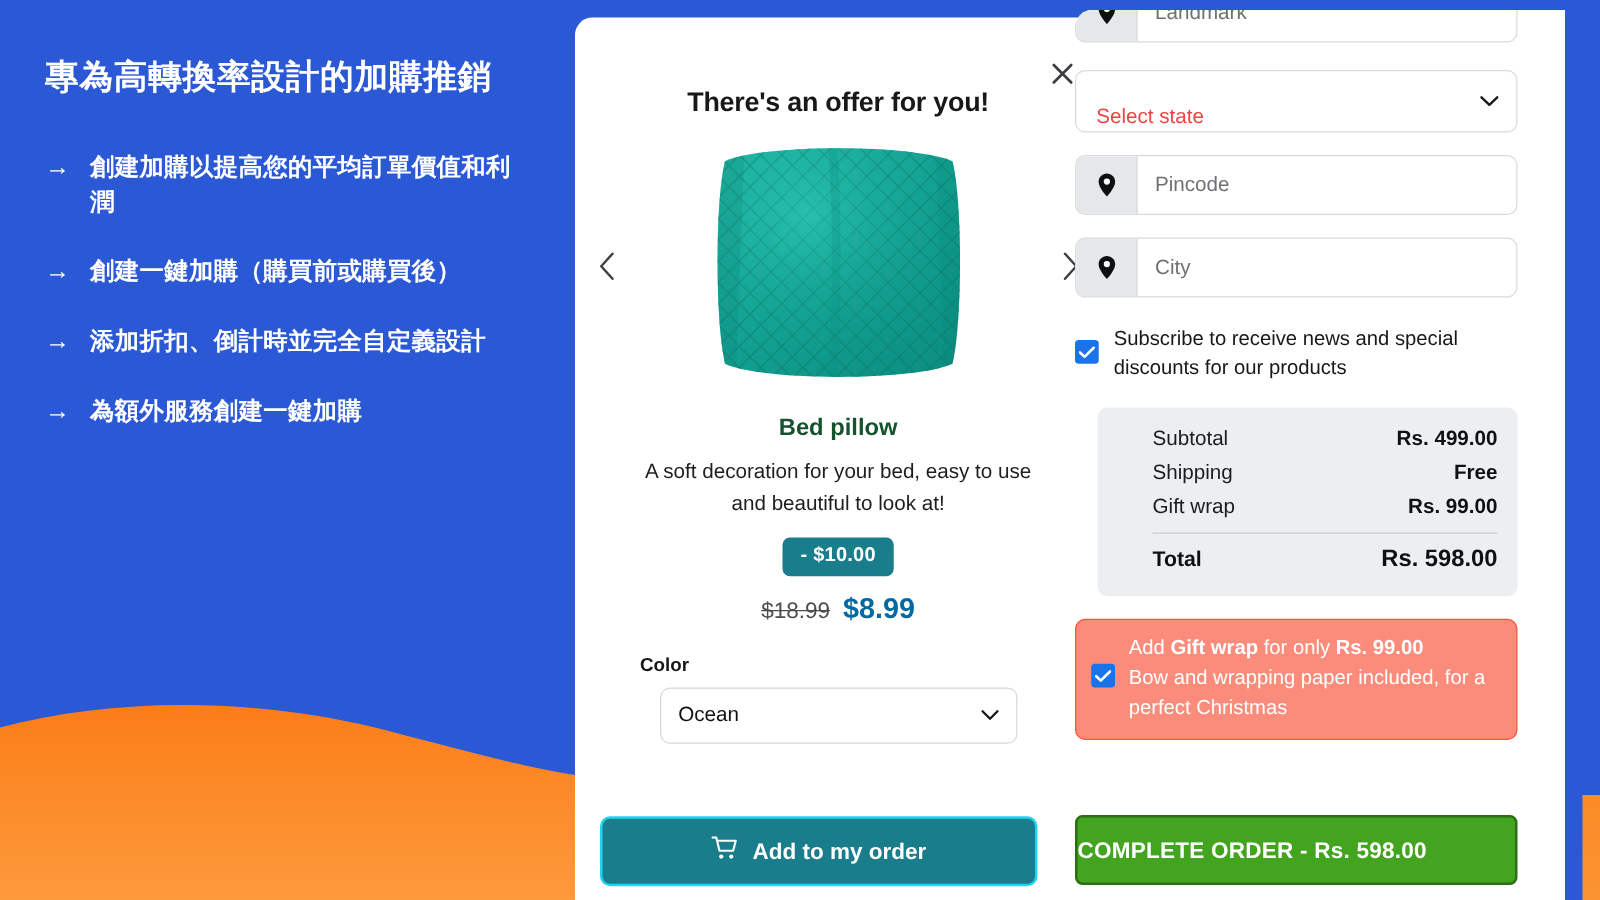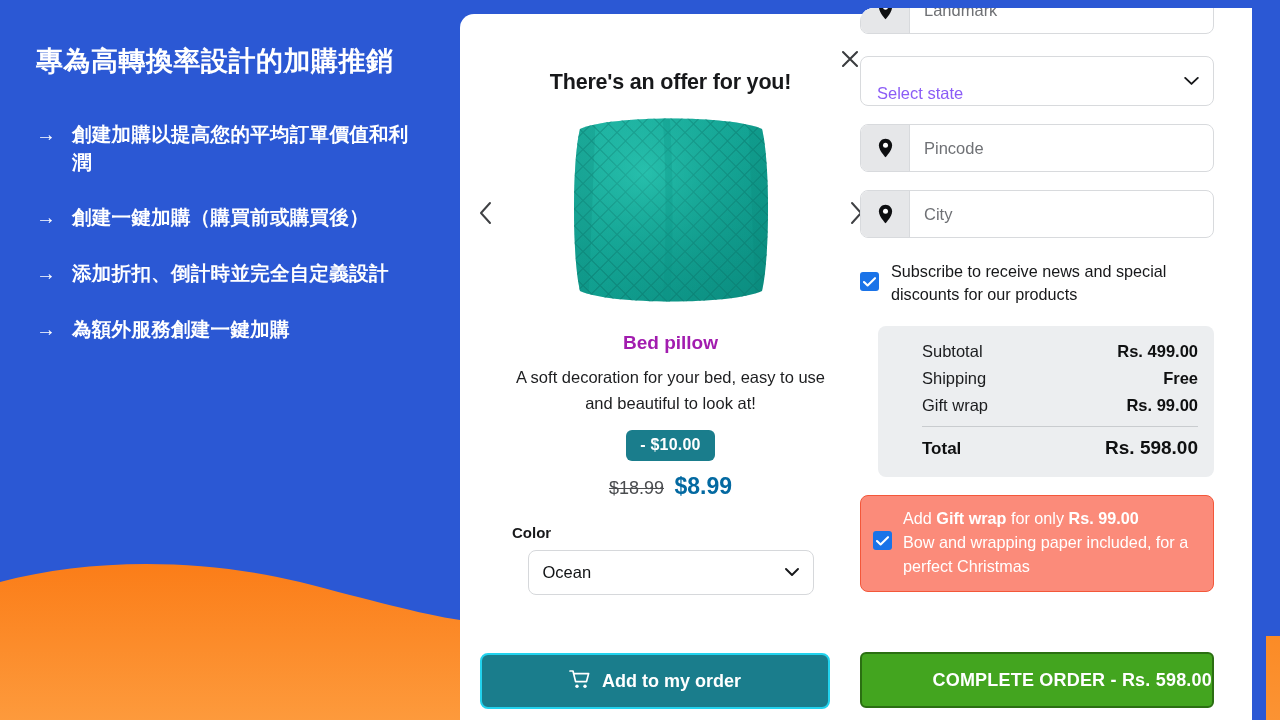--- a/index.html
+++ b/index.html
@@ -136,21 +136,21 @@
     transform: translateX(-50%);
     width: 210px; height: 205px;
   }
   .pillow-wrap svg { display: block; }
 
   .product-name {
     margin: 13px 0 0 0;
     text-align: center;
     font-size: 19px;
     font-weight: bold;
-    color: #a21caf;
+    color: #14532d;
   }
   .product-desc {
     margin: 10px auto 0 auto;
     width: 320px;
     text-align: center;
     font-size: 16.5px;
     line-height: 1.6;
     color: #1d1e20;
   }
   .discount-row { text-align: center; margin-top: 13px; }
@@ -283,21 +283,21 @@
     border-radius: 8px;
     background: #ffffff;
     display: flex;
     align-items: center;
     padding-left: 16px;
     box-sizing: border-box;
     cursor: pointer;
   }
   .select-row-value {
     font-size: 16.5px;
-    color: #8b5cf6;
+    color: #ef4444;
     font-weight: normal;
     margin-top: 25px;
   }
 
   .subscribe-row {
     display: flex;
     align-items: flex-start;
     gap: 12px;
     margin: 22px 40px 0 0;
   }
@@ -366,21 +366,21 @@
 
   .complete-btn {
     position: absolute;
     left: 0; bottom: 12px;
     width: 354px; height: 56px;
     background: #43a51f;
     border: 2px solid #2b6f12;
     border-radius: 6px;
     display: flex;
     align-items: center;
-    justify-content: flex-end;
+    justify-content: flex-start;
     cursor: pointer;
     box-sizing: border-box;
   }
   .complete-btn-label {
     color: #ffffff;
     font-size: 18px;
     font-weight: bold;
     letter-spacing: 0.2px;
   }
 </style>

